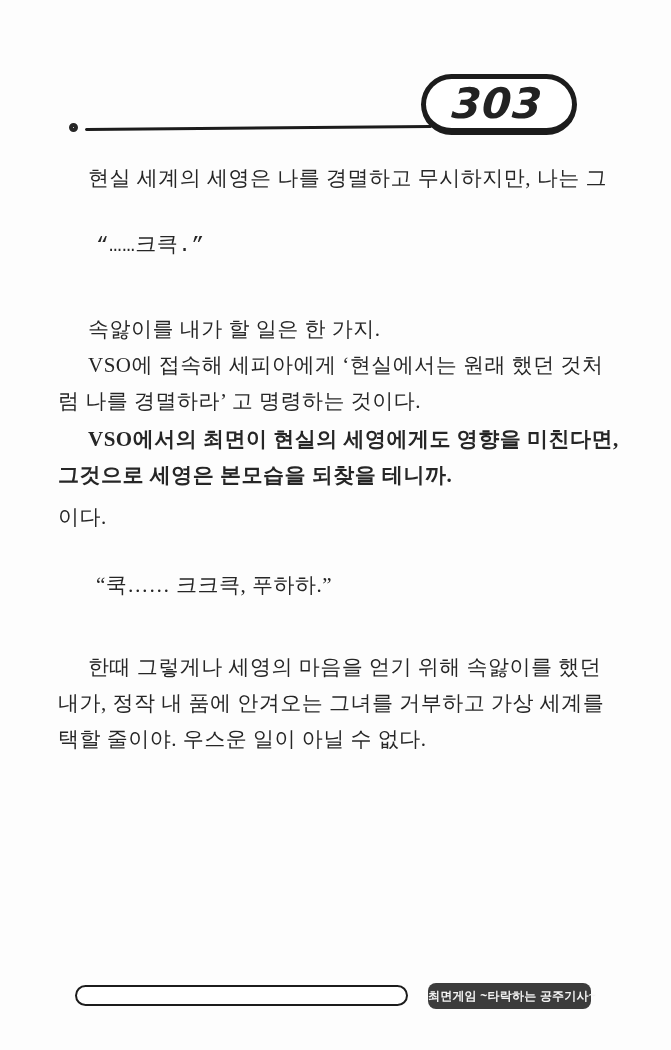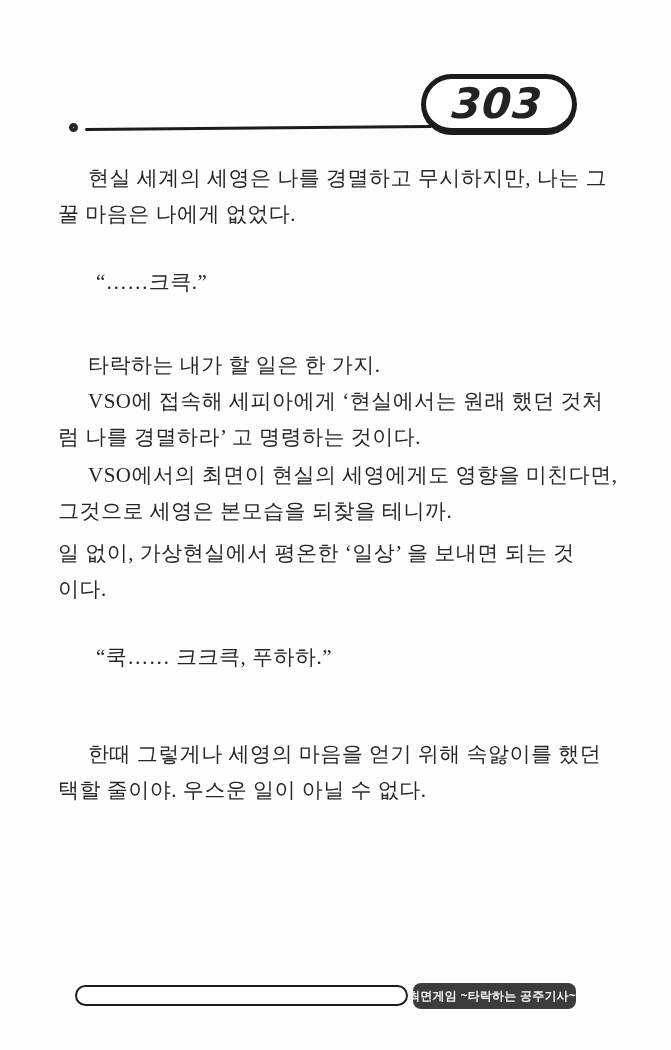--- a/index.html
+++ b/index.html
@@ -63,45 +63,45 @@
     left: 58px; top: 160px;
     width: 553px;
     font-size: 21px;
     line-height: 36px;
     letter-spacing: 0.5px;
   }
   .para { margin: 0; }
   .line { display: block; white-space: nowrap; }
   .line.first  { text-indent: 30px; }
   .line.qline  { text-indent: 38px; }
-  .m-quote1 { margin-top: 32px; }
+  .m-quote1 { margin-top: 32px; font-family: Liberation Mono, monospace; }
   .m-para2  { margin-top: 47px; }
-  .m-para4  { margin-top: 2px; }
+  .m-para4  { margin-top: 2px; font-weight: bold; }
   .m-para5  { margin-top: 6px; }
   .m-quote2 { margin-top: 32px; }
-  .m-para7  { margin-top: 61px; }
+  .m-para7  { margin-top: 46px; }
 
   
   .footer-rule-box {
     position: absolute;
     left: 75px; top: 985px;
     width: 333px; height: 21px;
     border: 2px solid #1c1c1c;
     border-radius: 12px;
     background: #ffffff;
   }
   .series-badge {
     position: absolute;
-    left: 413px; top: 983px;
+    left: 428px; top: 983px;
     width: 163px; height: 26px;
     background: var(--badge, #3c3c3c);
     border-radius: 8px;
     display: flex;
     align-items: center;
-    justify-content: flex-end;
+    justify-content: flex-start;
   }
   .series-badge .title {
     font-family: "Liberation Sans", "DejaVu Sans", sans-serif;
     font-size: 12px;
     font-weight: 700;
     color: #f4f4f4;
     letter-spacing: 0.2px;
     white-space: nowrap;
   }
 </style>
@@ -113,52 +113,51 @@
   <div class="pagenum-ring"></div>
   <div class="pagenum-line"></div>
   <div class="pagenum-badge">
     <span class="num">303</span>
   </div>
 
   <div class="content">
 
     <p class="para">
       <span class="line first">현실 세계의 세영은 나를 경멸하고 무시하지만, 나는 그</span>
-      <span class="line">꿀 마음은 나에게 없었다.</span>
     </p>
 
     <p class="para m-quote1">
       <span class="line qline">“……크큭.”</span>
     </p>
 
     <p class="para m-para2">
-      <span class="line first">타락하는 내가 할 일은 한 가지.</span>
+      <span class="line first">속앓이를 내가 할 일은 한 가지.</span>
     </p>
 
     <p class="para">
       <span class="line first">VSO에 접속해 세피아에게 ‘현실에서는 원래 했던 것처</span>
       <span class="line">럼 나를 경멸하라’ 고 명령하는 것이다.</span>
     </p>
 
     <p class="para m-para4">
       <span class="line first">VSO에서의 최면이 현실의 세영에게도 영향을 미친다면,</span>
       <span class="line">그것으로 세영은 본모습을 되찾을 테니까.</span>
     </p>
 
     <p class="para m-para5">
-      <span class="line">일 없이, 가상현실에서 평온한 ‘일상’ 을 보내면 되는 것</span>
       <span class="line">이다.</span>
     </p>
 
     <p class="para m-quote2">
       <span class="line qline">“쿡…… 크크큭, 푸하하.”</span>
     </p>
 
     <p class="para m-para7">
       <span class="line first">한때 그렇게나 세영의 마음을 얻기 위해 속앓이를 했던</span>
+      <span class="line">내가, 정작 내 품에 안겨오는 그녀를 거부하고 가상 세계를</span>
       <span class="line">택할 줄이야. 우스운 일이 아닐 수 없다.</span>
     </p>
 
   </div>
 
   <div class="footer-rule-box"></div>
   <div class="series-badge">
     <span class="title">최면게임 ~타락하는 공주기사~</span>
   </div>
 

